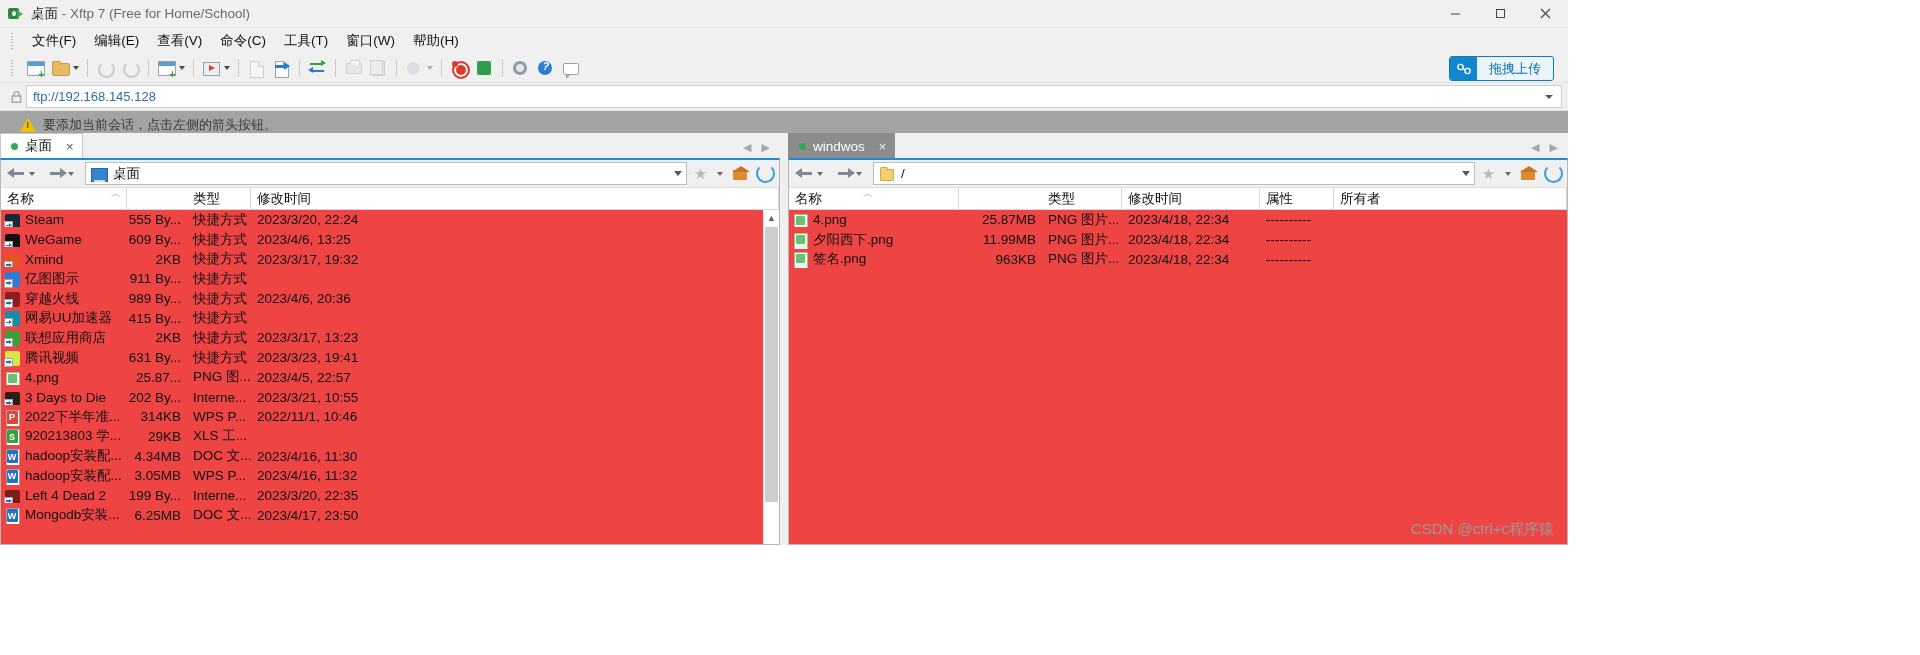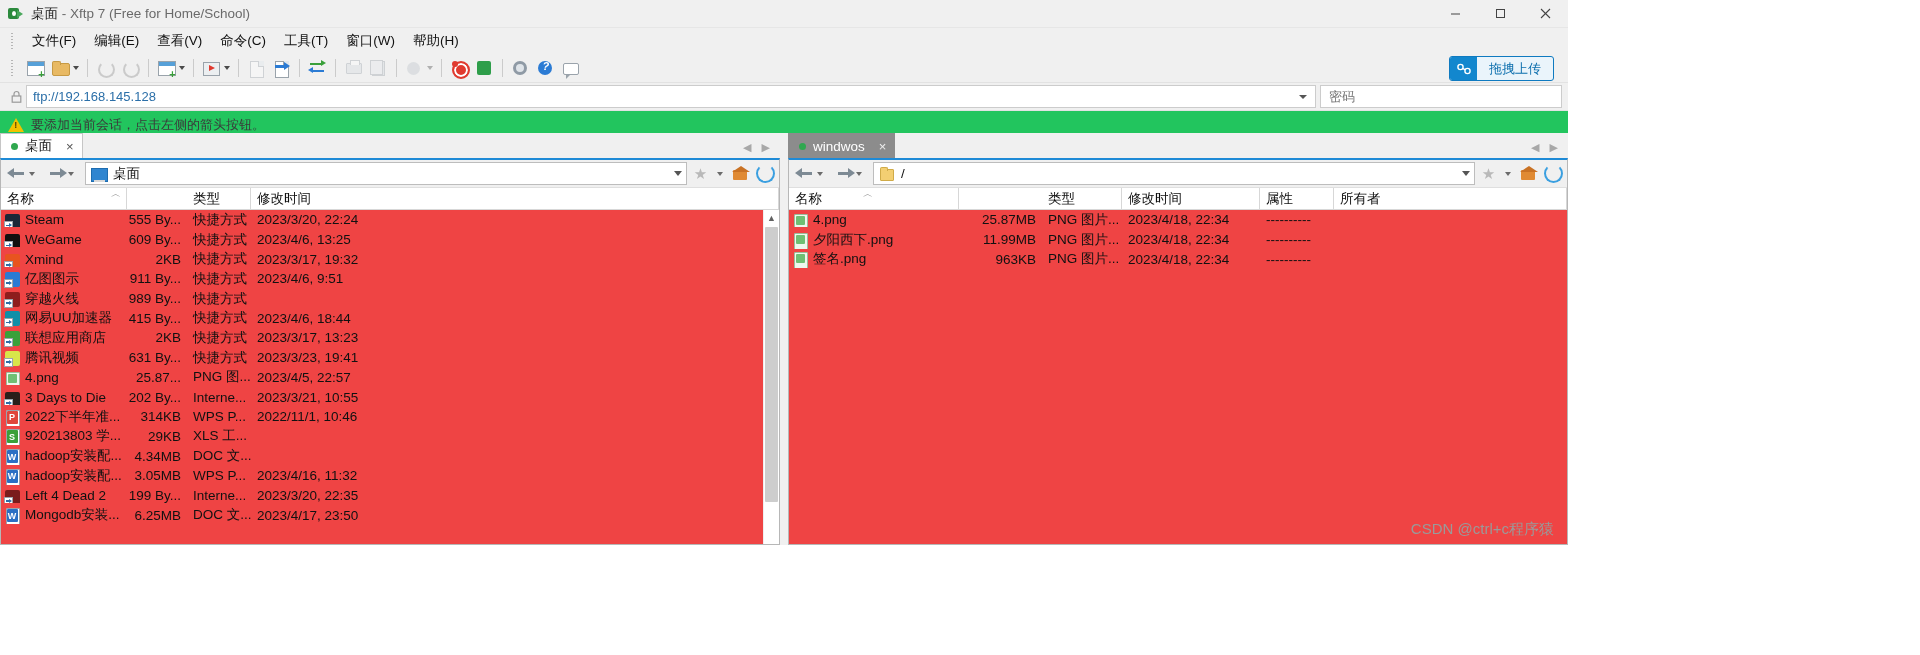--- a/index.html
+++ b/index.html
@@ -106,21 +106,21 @@
            padding:0 4px;min-width:0;}
   .addrbox input{border:0;outline:0;flex:1;font-size:13px;color:#2b6fa8;font-family:inherit;background:transparent;min-width:0;}
   .addr-caret{width:0;height:0;border-left:4px solid transparent;border-right:4px solid transparent;
               border-top:4px solid #555;margin:0 4px;}
   .smallbox{height:21px;background:#fff;border:1px solid #cccccc;display:flex;align-items:center;padding:0 6px;}
   .smallbox input{border:0;outline:0;width:100%;font-size:13px;color:#8a8a8a;font-family:inherit;background:transparent;}
   .w-user{width:230px;margin-left:4px;}
   .w-pass{width:228px;margin-left:4px;}
 
   
-  .infobar{height:27px;background:#22c55e;display:flex;align-items:center;padding-left:8px;
+  .infobar{height:27px;background:#a3a3a3;display:flex;align-items:center;padding-left:20px;
            font-size:13px;color:#3a3a3a;border-bottom:1px solid #dcdcdc;}
   .warn{width:16px;height:14px;margin-right:7px;position:relative;}
   .warn:before{content:"";position:absolute;left:0;top:0;width:0;height:0;
                border-left:8px solid transparent;border-right:8px solid transparent;border-bottom:14px solid #f2c200;}
   .warn:after{content:"!";position:absolute;left:6.3px;top:2px;font-size:9px;font-weight:bold;color:#5a4500;}
 
   
   .panels{position:absolute;left:0;top:133px;right:0;bottom:0;display:flex;background:#f0f0f0;}
   .panel{display:flex;flex-direction:column;min-width:0;}
   .panel.left{width:780px;}
@@ -380,23 +380,20 @@
     <div class="lock">
       <svg width="11" height="13" viewBox="0 0 11 13">
         <path d="M3 6V4a2.5 2.5 0 015 0v2" fill="none" stroke="#9a9a9a" stroke-width="1.2"></path>
         <rect x="1.2" y="6" width="8.6" height="6.2" fill="none" stroke="#9a9a9a" stroke-width="1.2"></rect>
       </svg>
     </div>
     <div class="addrbox">
       <input value="ftp://192.168.145.128" style="">
       <span class="addr-caret"></span>
     </div>
-    <div class="smallbox w-pass">
-      <input type="password" placeholder="密码" style="">
-    </div>
   </div>
 
   <div class="infobar">
     <span class="warn"></span>
     <span>要添加当前会话，点击左侧的箭头按钮。</span>
   </div>
 
   <div class="panels">
 
     <div class="panel left">
@@ -519,55 +516,52 @@
                     <span class="lnk"></span>
                   </span>
                   <span>亿图图示</span>
                 </div>
                 <div class="cell r" style="width:60px">
                   <span>911 By...</span>
                 </div>
                 <div class="cell" style="width:64px">
                   <span>快捷方式</span>
                 </div>
-                <div class="cell" style="flex:1">
-                  <span>2023/4/6, 9:51</span>
-                </div>
               </div>
               <div class="row">
                 <div class="cell namecell" style="width:126px">
                   <span class="fi">
                     <span class="base" style="background:#8e1d1d"></span>
                     <span class="lnk"></span>
                   </span>
                   <span>穿越火线</span>
                 </div>
                 <div class="cell r" style="width:60px">
                   <span>989 By...</span>
                 </div>
                 <div class="cell" style="width:64px">
                   <span>快捷方式</span>
                 </div>
+                <div class="cell" style="flex:1">
+                  <span>2023/4/6, 20:36</span>
+                </div>
               </div>
               <div class="row">
                 <div class="cell namecell" style="width:126px">
                   <span class="fi">
                     <span class="base" style="background:#0f8fa8"></span>
                     <span class="lnk"></span>
                   </span>
                   <span>网易UU加速器</span>
                 </div>
                 <div class="cell r" style="width:60px">
                   <span>415 By...</span>
                 </div>
                 <div class="cell" style="width:64px">
                   <span>快捷方式</span>
-                </div>
-                <div class="cell" style="flex:1">
-                  <span>2023/4/6, 18:44</span>
                 </div>
               </div>
               <div class="row">
                 <div class="cell namecell" style="width:126px">
                   <span class="fi">
                     <span class="base" style="background:#3aa03a"></span>
                     <span class="lnk"></span>
                   </span>
                   <span>联想应用商店</span>
                 </div>
@@ -674,20 +668,23 @@
                     <span class="pg"></span>
                     <span class="tag" style="background:#2b6fc4">W</span>
                   </span>
                   <span>hadoop安装配...</span>
                 </div>
                 <div class="cell r" style="width:60px">
                   <span>4.34MB</span>
                 </div>
                 <div class="cell" style="width:64px">
                   <span>DOC 文...</span>
+                </div>
+                <div class="cell" style="flex:1">
+                  <span>2023/4/16, 11:30</span>
                 </div>
               </div>
               <div class="row">
                 <div class="cell namecell" style="width:126px">
                   <span class="fi">
                     <span class="pg"></span>
                     <span class="tag" style="background:#2b6fc4">W</span>
                   </span>
                   <span>hadoop安装配...</span>
                 </div>

